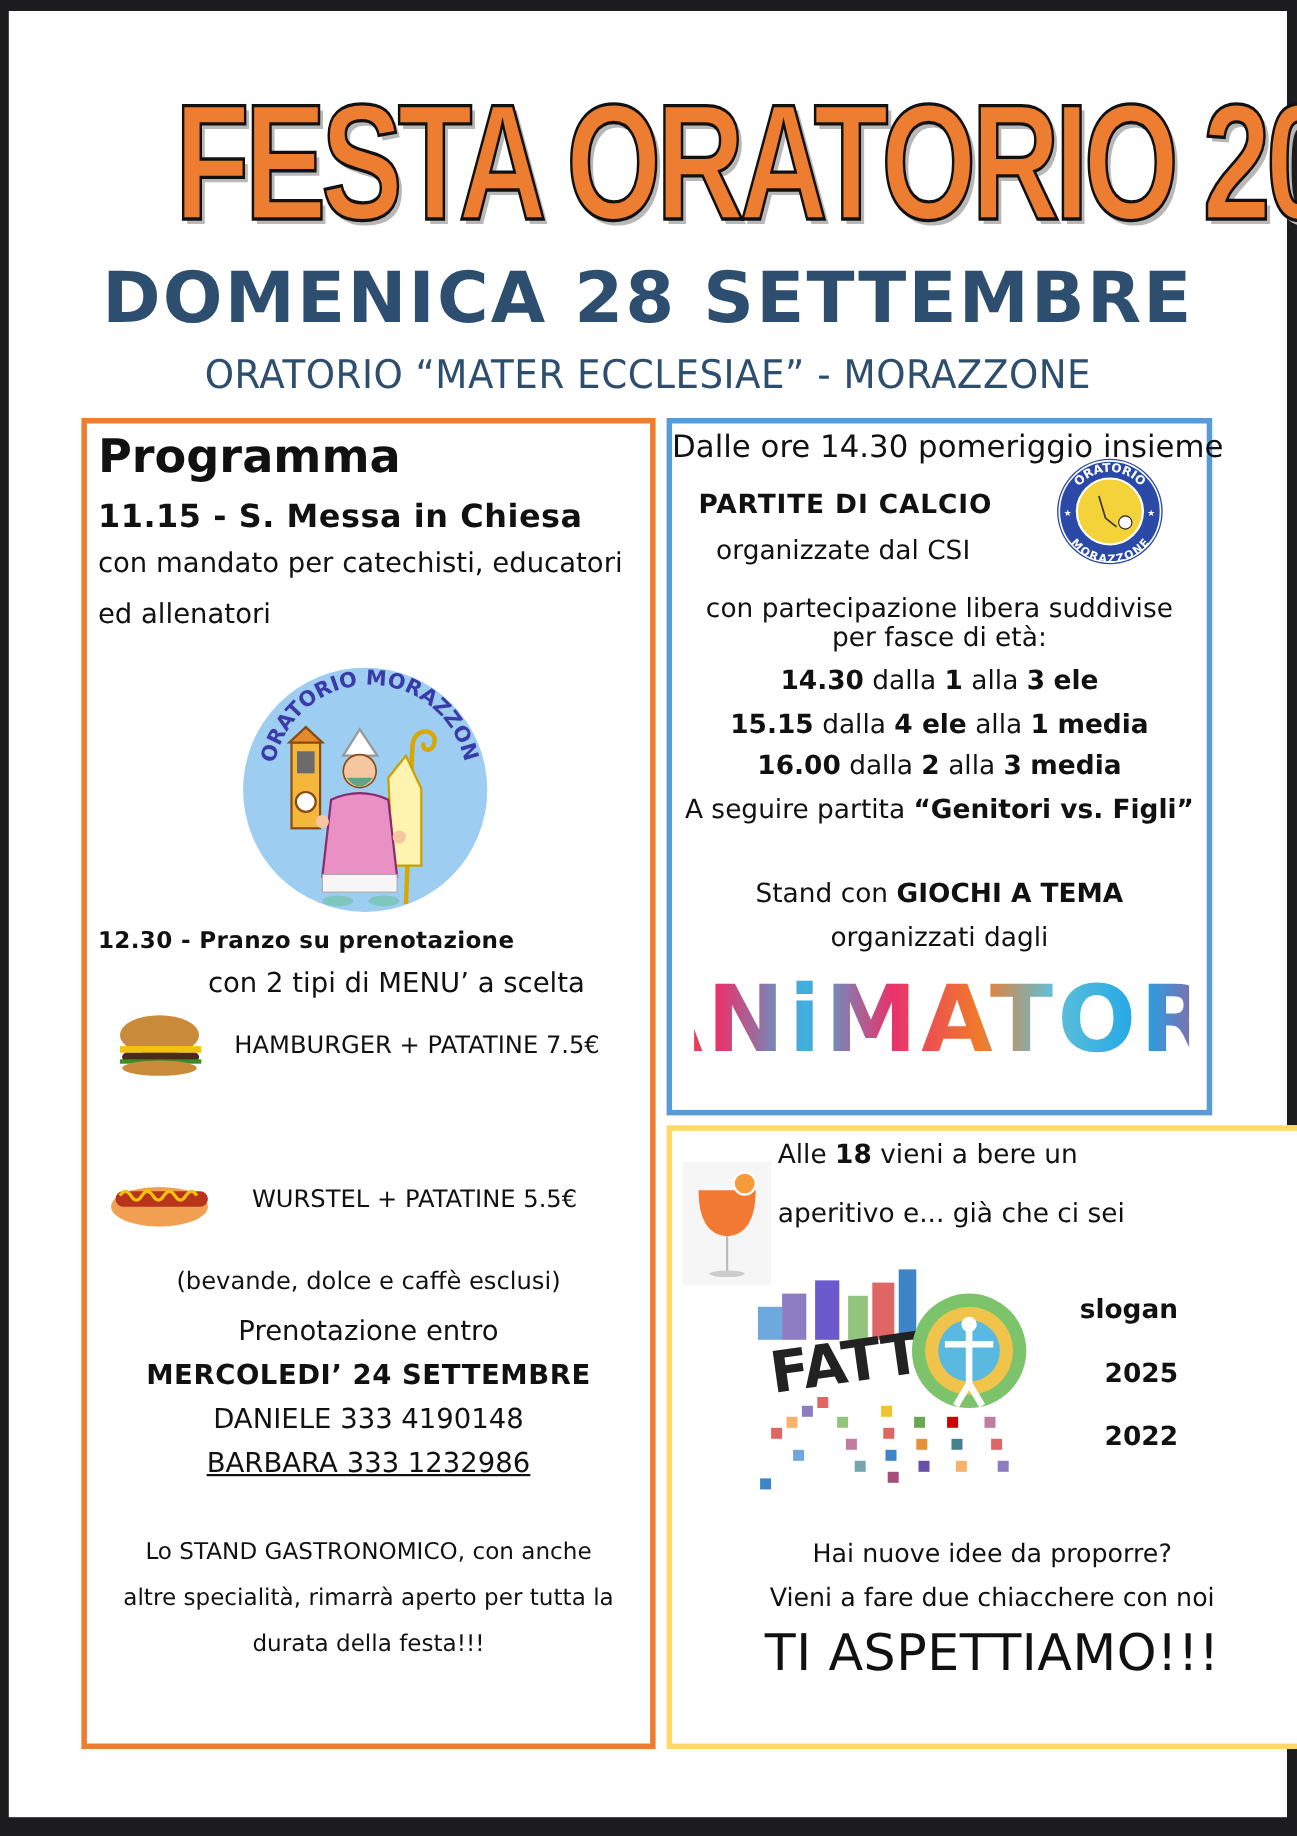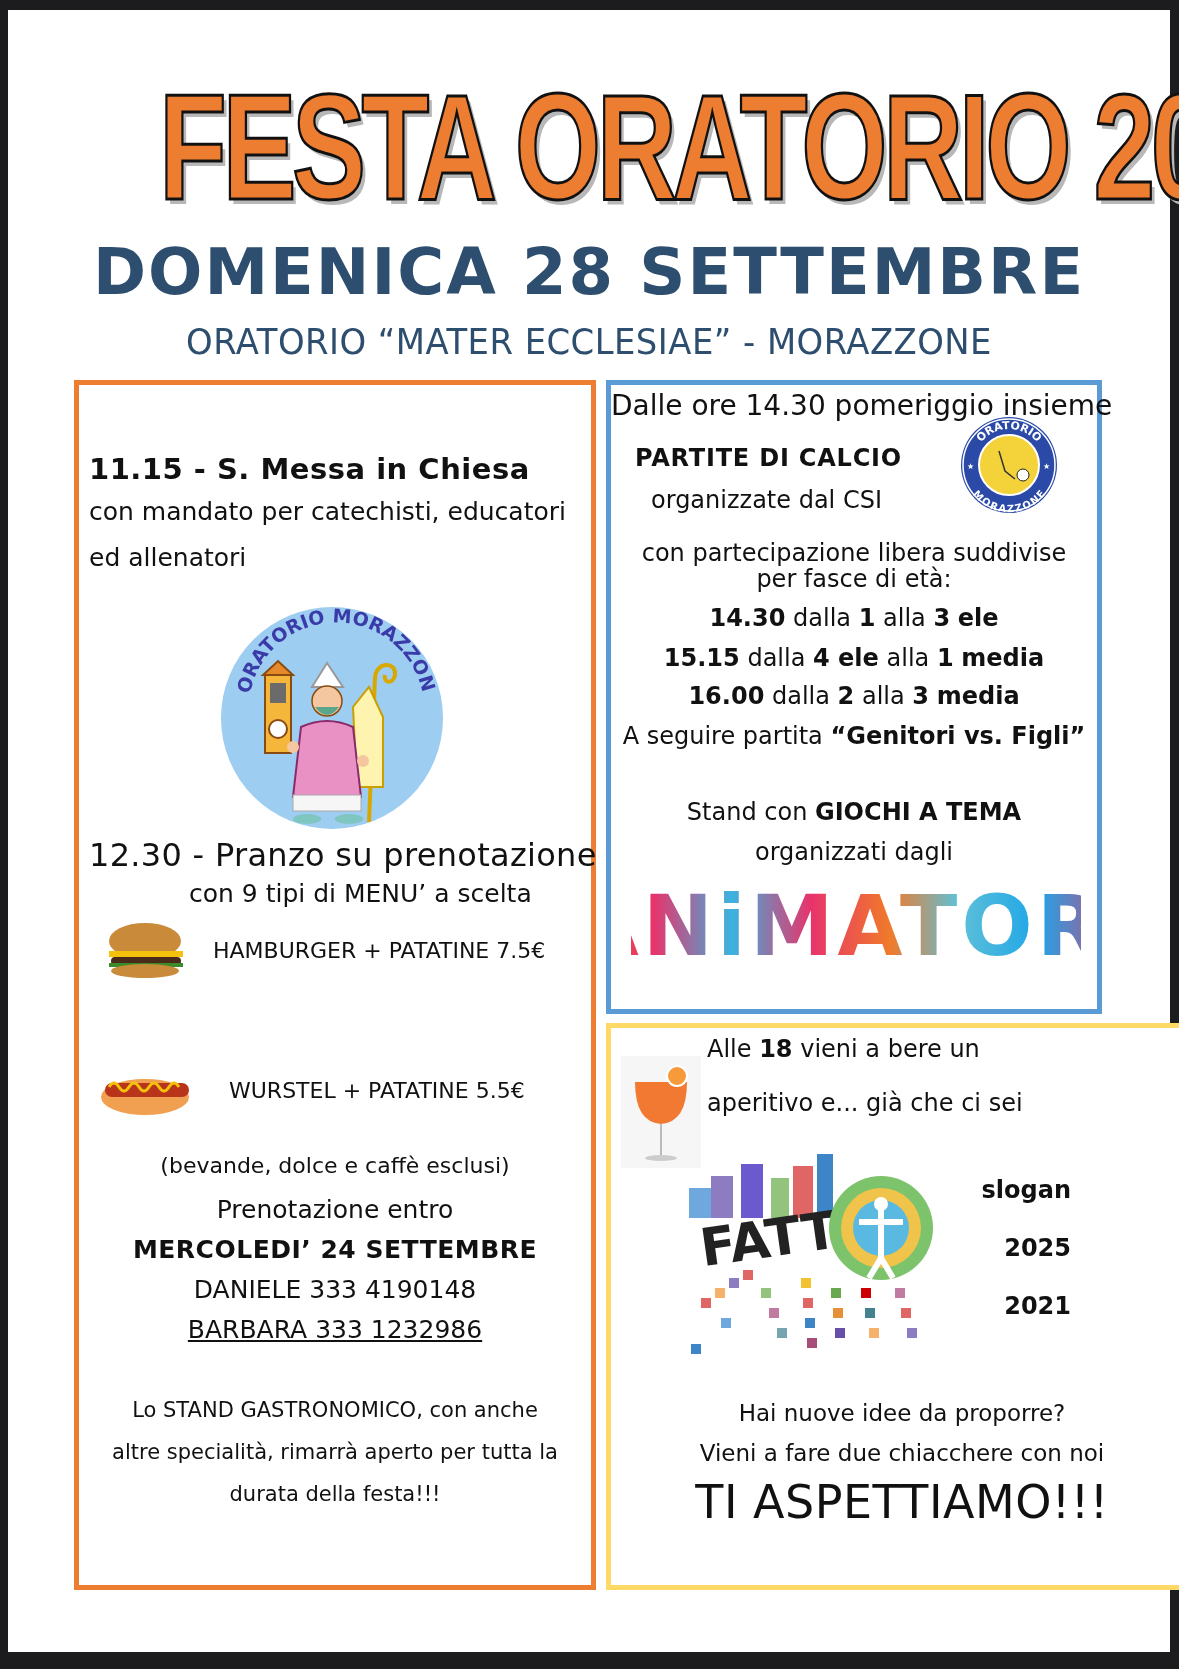--- a/index.html
+++ b/index.html
@@ -45,21 +45,21 @@
   .messa-d1 { left: 10px; top: 112px; }
   .messa-d2 { left: 10px; top: 158px; }
 
   .logo-circle {
     position: absolute; left: 142px; top: 222px; width: 222px; height: 222px; border-radius: 50%;
     background: #9dcdf0; overflow: hidden;
   }
   .logo-arc { position: absolute; left: 0; top: 0; width: 222px; height: 222px; }
   .bishop { position: absolute; left: 50%; top: 50px; transform: translateX(-50%); }
 
-  .pranzo { left: 10px; top: 452px; font-size: 32px; line-height: 36px; font-weight: normal; letter-spacing: 0.3px; }
+  .pranzo { left: 10px; top: 452px; font-size: 21px; line-height: 36px; font-weight: bold; letter-spacing: 0.3px; }
   .pranzo-sub { left: 110px; top: 494px; }
 
   .menu-row { position: absolute; left: 20px; height: 64px; width: 480px; }
   .menu-row .food { position: absolute; left: 0; top: 0; width: 96px; height: 64px; }
   .menu-row .label { position: absolute; top: 18px; font-size: 22px; line-height: 28px; white-space: nowrap; }
 
   .escl { top: 766px; font-size: 22px; }
   .pren1 { top: 810px; }
   .pren2 { top: 850px; font-weight: bold; font-size: 25px; letter-spacing: 0.5px; }
   .pren3 { top: 890px; }
@@ -101,20 +101,21 @@
 </head>
 <body>
 
 <div class="page">
 
   <div class="title">FESTA ORATORIO 2025</div>
   <div class="subtitle">DOMENICA 28 SETTEMBRE</div>
   <div class="venue">ORATORIO “MATER ECCLESIAE” - MORAZZONE</div>
 
   <div class="box box-left">
+    <div class="txt prog-h">Programma</div>
     <div class="txt messa">11.15 - S. Messa in Chiesa</div>
     <div class="txt messa-d1">con mandato per catechisti, educatori</div>
     <div class="txt messa-d2">ed allenatori</div>
 
     <div class="logo-circle">
       <svg class="logo-arc" viewBox="0 0 222 222">
         <defs>
             <path id="arcp" d="M 28 92 A 88 88 0 0 1 200 80"></path>
           </defs>
         <text font-family="DejaVu Sans, sans-serif" font-weight="bold" font-size="19" fill="#3a3aa8">
@@ -141,21 +142,21 @@
         <rect x="36" y="138" width="68" height="16" fill="#f6f6f6" stroke="#aaa" stroke-width="1"></rect>
         <ellipse cx="50" cy="162" rx="14" ry="5" fill="#7fc6c0"></ellipse>
         <ellipse cx="92" cy="162" rx="14" ry="5" fill="#7fc6c0"></ellipse>
 
         <circle cx="36" cy="90" r="6" fill="#f4c7a0"></circle>
         <circle cx="106" cy="104" r="6" fill="#f4c7a0"></circle>
       </svg>
     </div>
 
     <div class="txt pranzo">12.30 - Pranzo su prenotazione</div>
-    <div class="txt pranzo-sub">con 9 tipi di MENU’ a scelta</div>
+    <div class="txt pranzo-sub">con 2 tipi di MENU’ a scelta</div>
 
     <div class="menu-row" style="top:534px">
       <svg class="food" viewBox="0 0 96 64">
         <ellipse cx="46" cy="22" rx="36" ry="18" fill="#c98a3a"></ellipse>
         <rect x="10" y="32" width="74" height="6" fill="#f4c20d"></rect>
         <rect x="12" y="38" width="70" height="8" rx="4" fill="#4a2a18"></rect>
         <rect x="10" y="44" width="74" height="4" fill="#3d8a2a"></rect>
         <ellipse cx="46" cy="52" rx="34" ry="7" fill="#c98a3a"></ellipse>
       </svg>
       <div class="label" style="left:114px">HAMBURGER + PATATINE 7.5€</div>
@@ -293,20 +294,20 @@
         <rect x="188" y="180" width="10" height="10" fill="#f6b26b"></rect>
         <rect x="214" y="140" width="10" height="10" fill="#c27ba0"></rect>
         <rect x="220" y="160" width="10" height="10" fill="#e06666"></rect>
         <rect x="226" y="180" width="10" height="10" fill="#8e7cc3"></rect>
         <rect x="10" y="196" width="10" height="10" fill="#3d85c6"></rect>
       </g>
     </svg>
 
     <div class="slogan sl1">slogan</div>
     <div class="slogan sl2">2025</div>
-    <div class="slogan sl3">2021</div>
+    <div class="slogan sl3">2022</div>
 
     <div class="txt c y2">Hai nuove idee da proporre?</div>
     <div class="txt c y3">Vieni a fare due chiacchere con noi</div>
     <div class="txt c aspett">TI ASPETTIAMO!!!</div>
   </div>
 
 </div>
 
 </body></html>

